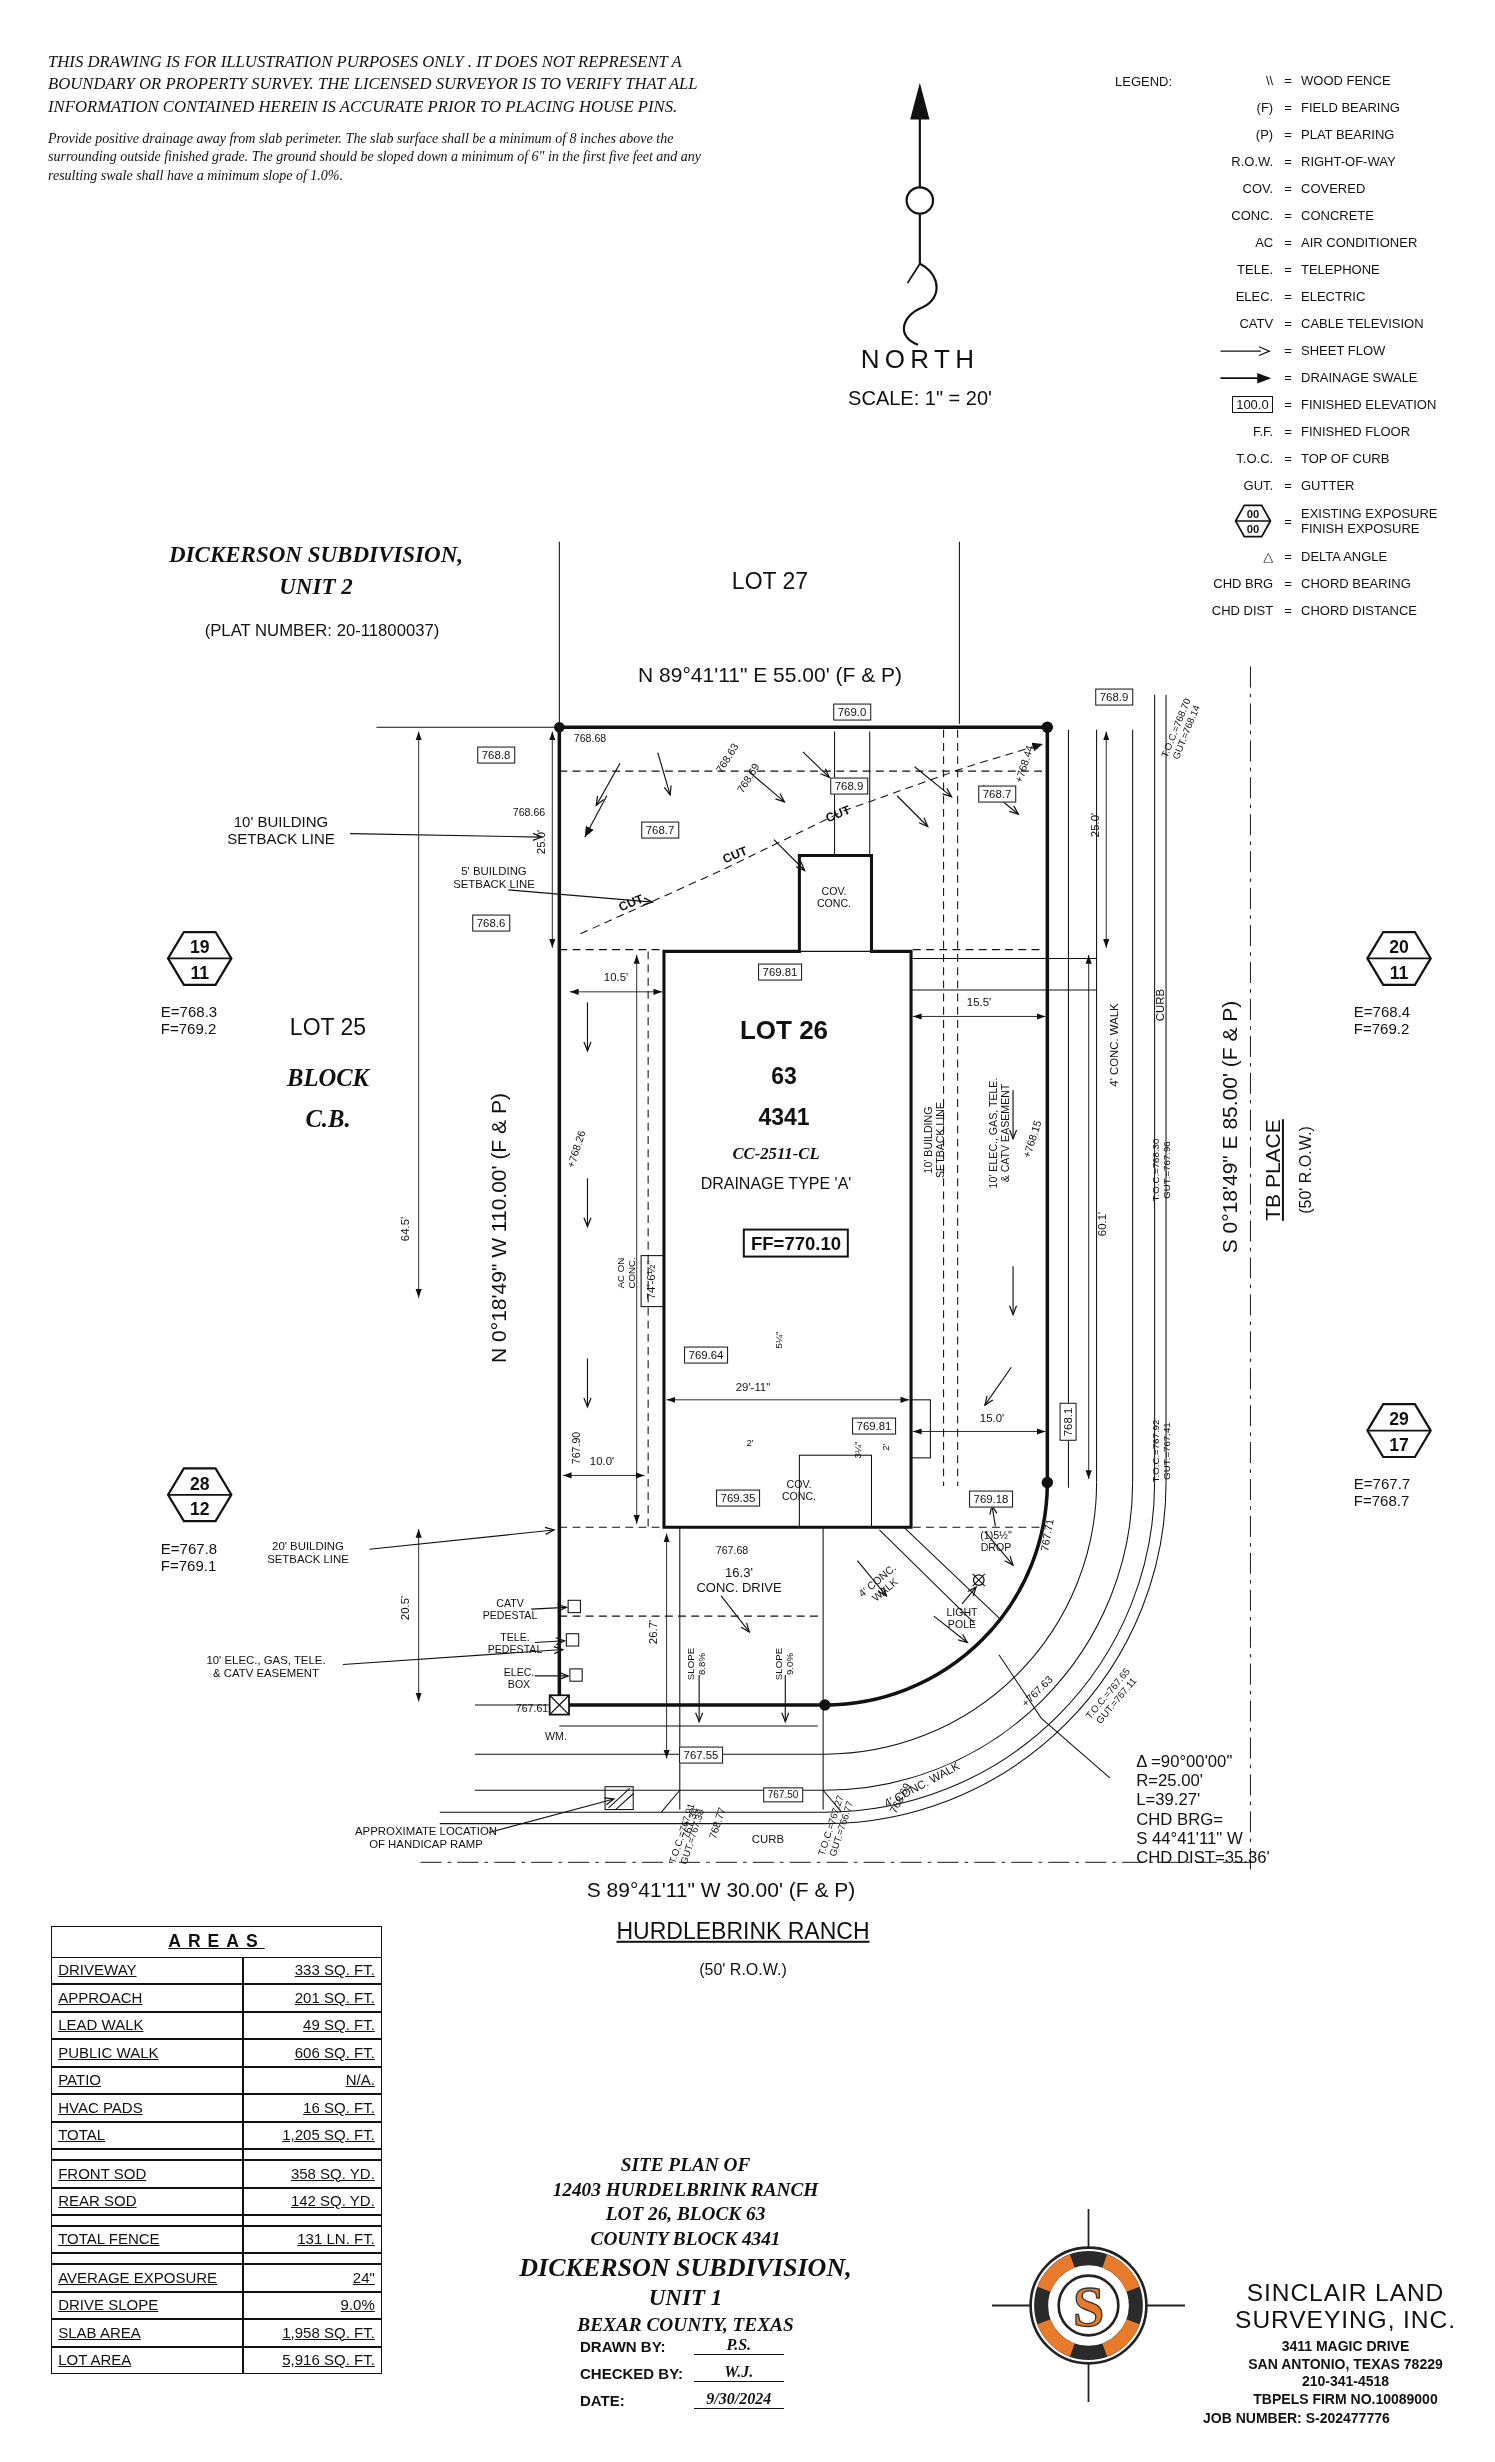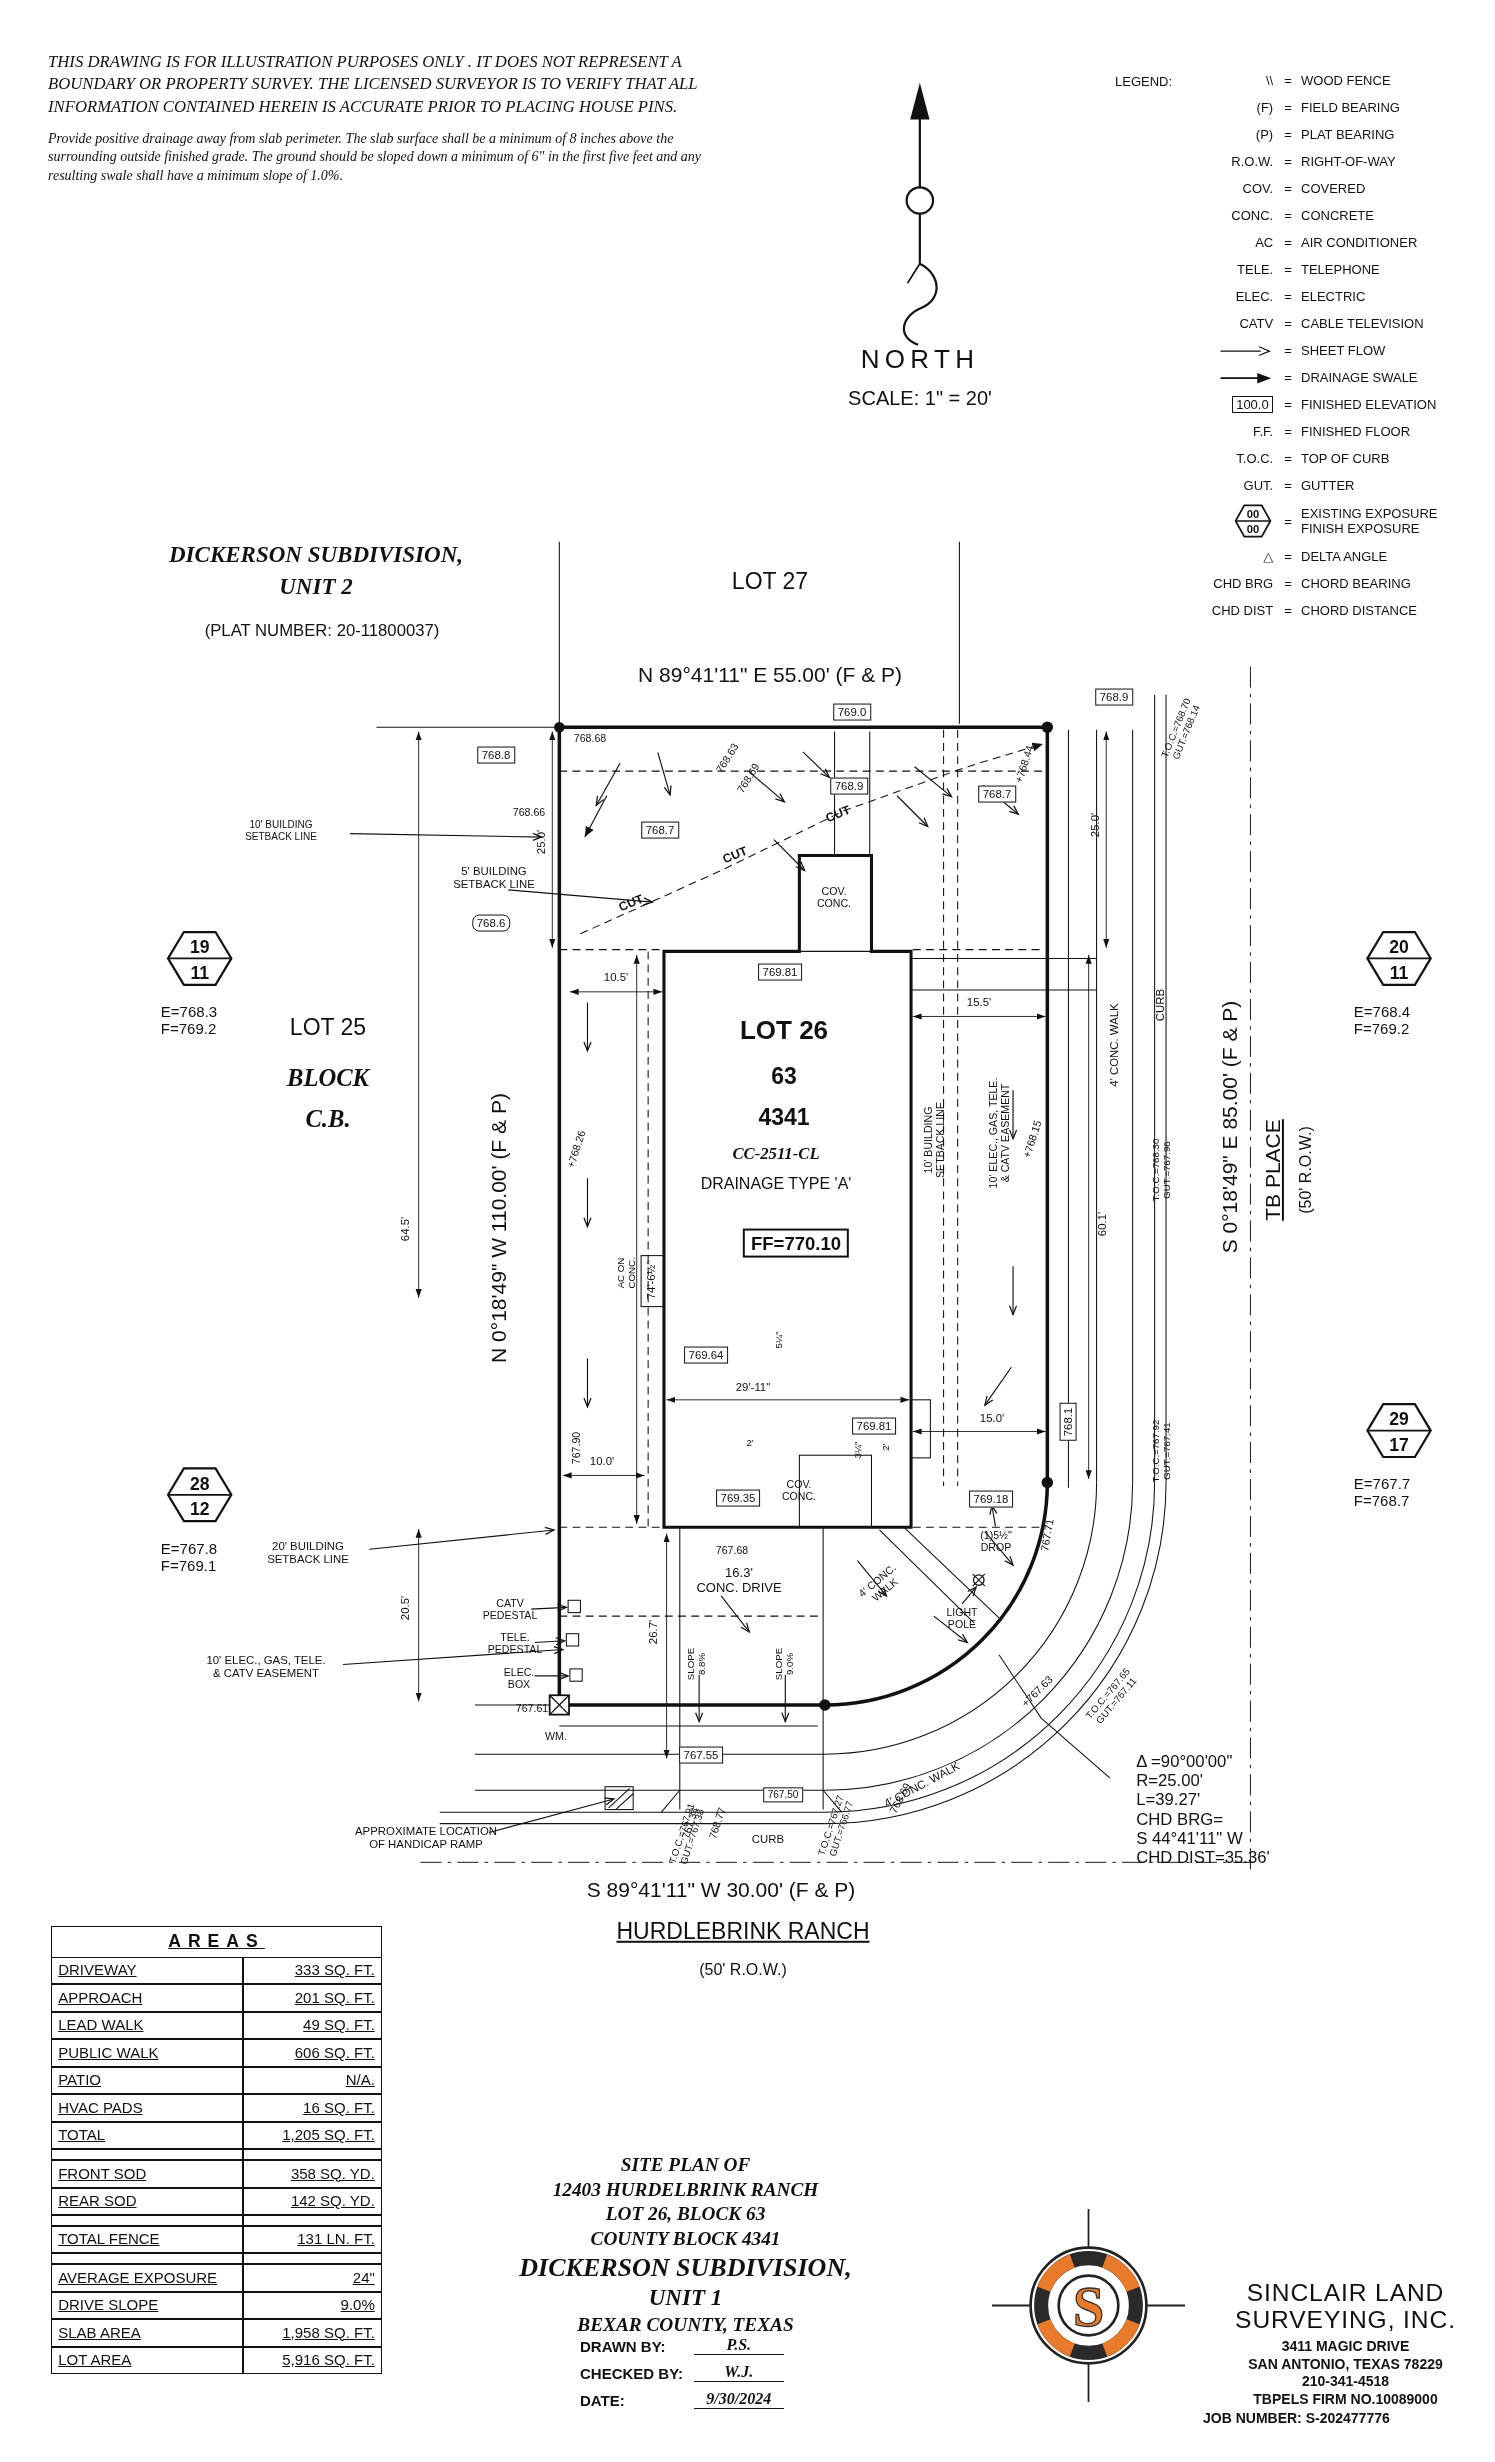--- a/index.html
+++ b/index.html
@@ -401,21 +401,21 @@
     <div class="plabel" style="left: 776px; top: 1184px; font-size: 16px; transform: translate(-50%, -50%);">DRAINAGE  TYPE  'A'</div>
     <div class="plabel b boxed2" style="left: 796px; top: 1243px; font-size: 18.5px; transform: translate(-50%, -50%);">FF=770.10</div>
     <div class="plabel" style="left: 768px; top: 1840px; font-size: 11.4px; transform: translate(-50%, -50%);">CURB</div>
     <div class="plabel" style="left: 1161px; top: 1005px; font-size: 11.4px; transform: translate(-50%, -50%) rotate(-90deg);">CURB</div>
     <div class="plabel" style="left: 1115px; top: 1045px; font-size: 11.4px; transform: translate(-50%, -50%) rotate(-90deg);">4' CONC. WALK</div>
     <div class="plabel" style="left: 922px; top: 1785px; font-size: 11.4px; transform: translate(-50%, -50%) rotate(-28deg);">4' CONC. WALK</div>
     <div class="plabel" style="left: 881px; top: 1585px; font-size: 10.6px; transform: translate(-50%, -50%) rotate(-40deg);">4' CONC.
 WALK</div>
     <div class="plabel" style="left: 739px; top: 1581px; font-size: 13px; transform: translate(-50%, -50%);">16.3'
 CONC. DRIVE</div>
-    <div class="plabel" style="left: 281px; top: 830px; font-size: 10px; transform: translate(-50%, -50%);">10' BUILDING
+    <div class="plabel" style="left: 281px; top: 830px; font-size: 15px; transform: translate(-50%, -50%);">10' BUILDING
 SETBACK LINE</div>
     <div class="plabel" style="left: 494px; top: 878px; font-size: 11.4px; transform: translate(-50%, -50%);">5' BUILDING
 SETBACK LINE</div>
     <div class="plabel" style="left: 308px; top: 1553px; font-size: 11.4px; transform: translate(-50%, -50%);">20' BUILDING
 SETBACK LINE</div>
     <div class="plabel" style="left: 266px; top: 1667px; font-size: 11.4px; transform: translate(-50%, -50%);">10' ELEC., GAS, TELE.
 &amp; CATV EASEMENT</div>
     <div class="plabel" style="left: 999px; top: 1133px; font-size: 10.6px; transform: translate(-50%, -50%) rotate(-90deg);">10' ELEC., GAS, TELE.
 &amp; CATV EASEMENT</div>
     <div class="plabel" style="left: 934px; top: 1140px; font-size: 10.6px; transform: translate(-50%, -50%) rotate(-90deg);">10' BUILDING
@@ -461,21 +461,21 @@
     <div class="plabel" style="left: 779px; top: 1340px; font-size: 9.7px; transform: translate(-50%, -50%) rotate(-90deg);">5¼"</div>
     <div class="plabel" style="left: 750px; top: 1443px; font-size: 9.7px; transform: translate(-50%, -50%);">2'</div>
     <div class="plabel" style="left: 858px; top: 1450px; font-size: 9.7px; transform: translate(-50%, -50%) rotate(-90deg);">3¼"</div>
     <div class="plabel" style="left: 886px; top: 1447px; font-size: 9.7px; transform: translate(-50%, -50%) rotate(-90deg);">2'</div>
     <div class="plabel boxed" style="left: 496px; top: 755px; font-size: 11.4px; transform: translate(-50%, -50%);">768.8</div>
     <div class="plabel boxed" style="left: 852px; top: 712px; font-size: 11.4px; transform: translate(-50%, -50%);">769.0</div>
     <div class="plabel boxed" style="left: 1114px; top: 697px; font-size: 11.4px; transform: translate(-50%, -50%);">768.9</div>
     <div class="plabel boxed" style="left: 849px; top: 786px; font-size: 11.4px; transform: translate(-50%, -50%);">768.9</div>
     <div class="plabel boxed" style="left: 997px; top: 794px; font-size: 11.4px; transform: translate(-50%, -50%);">768.7</div>
     <div class="plabel boxed" style="left: 660px; top: 830px; font-size: 11.4px; transform: translate(-50%, -50%);">768.7</div>
-    <div class="plabel boxed" style="left: 491px; top: 923px; font-size: 11.4px; transform: translate(-50%, -50%); border-radius: 7px;">768.6</div>
+    <div class="plabel boxed" style="left: 491px; top: 923px; font-size: 11.4px; transform: translate(-50%, -50%);">768.6</div>
     <div class="plabel boxed" style="left: 780px; top: 972px; font-size: 11.4px; transform: translate(-50%, -50%);">769.81</div>
     <div class="plabel boxed" style="left: 706px; top: 1355px; font-size: 11.4px; transform: translate(-50%, -50%);">769.64</div>
     <div class="plabel boxed" style="left: 874px; top: 1426px; font-size: 11.4px; transform: translate(-50%, -50%);">769.81</div>
     <div class="plabel boxed" style="left: 1068px; top: 1422px; font-size: 11.4px; transform: translate(-50%, -50%) rotate(-90deg);">768.1</div>
     <div class="plabel boxed" style="left: 738px; top: 1498px; font-size: 11.4px; transform: translate(-50%, -50%);">769.35</div>
     <div class="plabel boxed" style="left: 991px; top: 1499px; font-size: 11.4px; transform: translate(-50%, -50%);">769.18</div>
     <div class="plabel boxed" style="left: 701px; top: 1755px; font-size: 11.4px; transform: translate(-50%, -50%);">767.55</div>
     <div class="plabel boxed" style="left: 783px; top: 1755px; font-size: 10px; transform: translate(-50%, -50%); margin-top: 40px;">767.50</div>
     <div class="plabel" style="left: 590px; top: 738px; font-size: 10.6px; transform: translate(-50%, -50%);">768.68</div>
     <div class="plabel" style="left: 727px; top: 758px; font-size: 10.6px; transform: translate(-50%, -50%) rotate(-58deg);">768.63</div>

